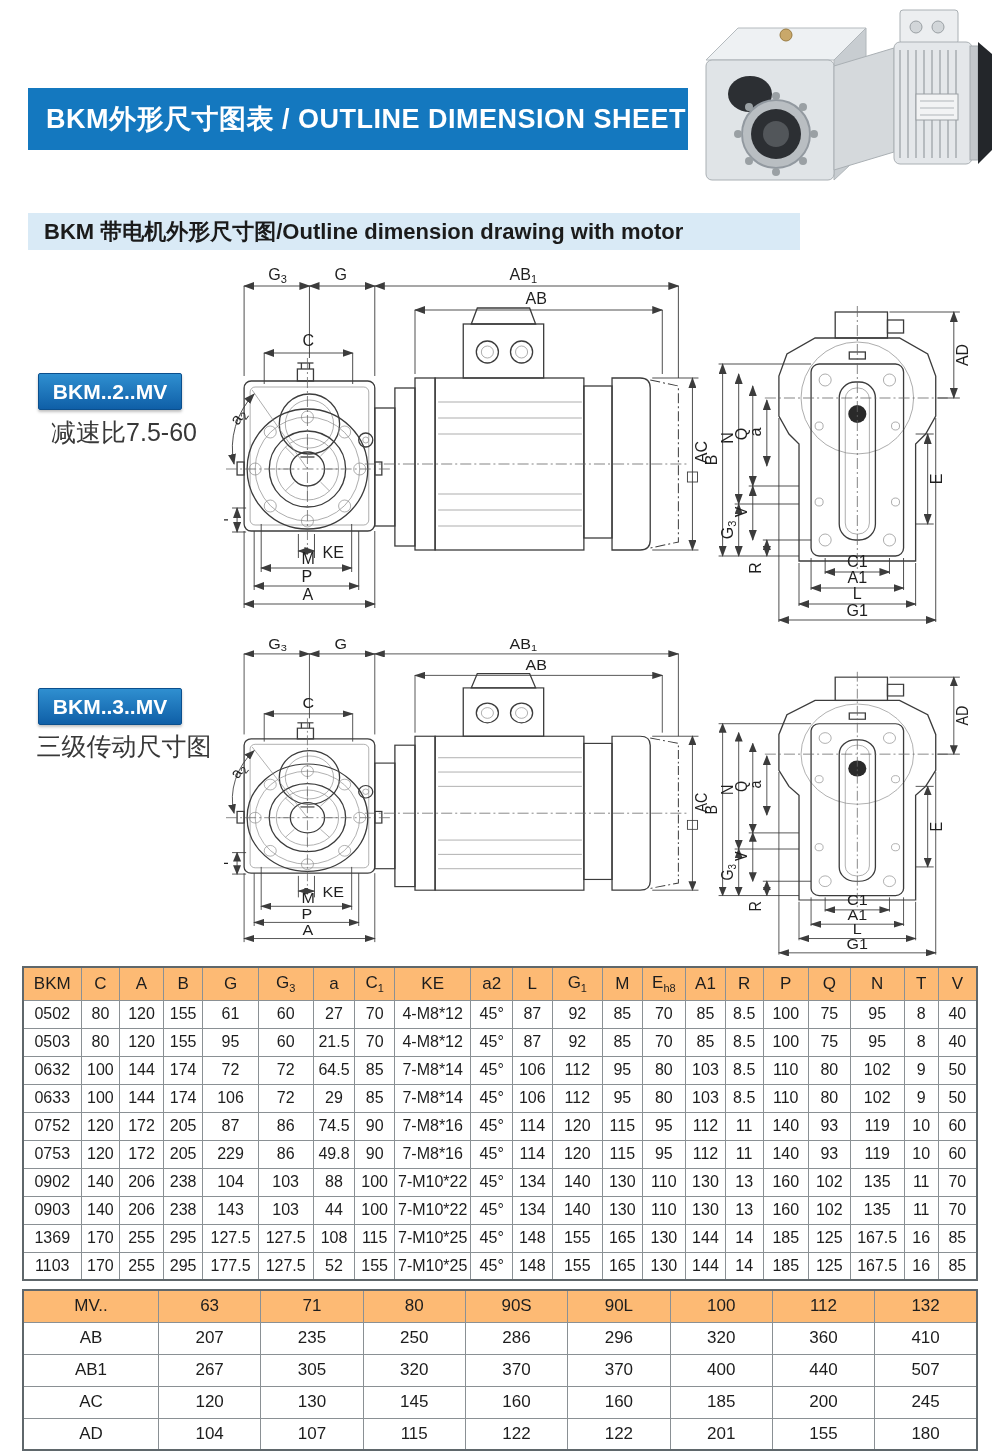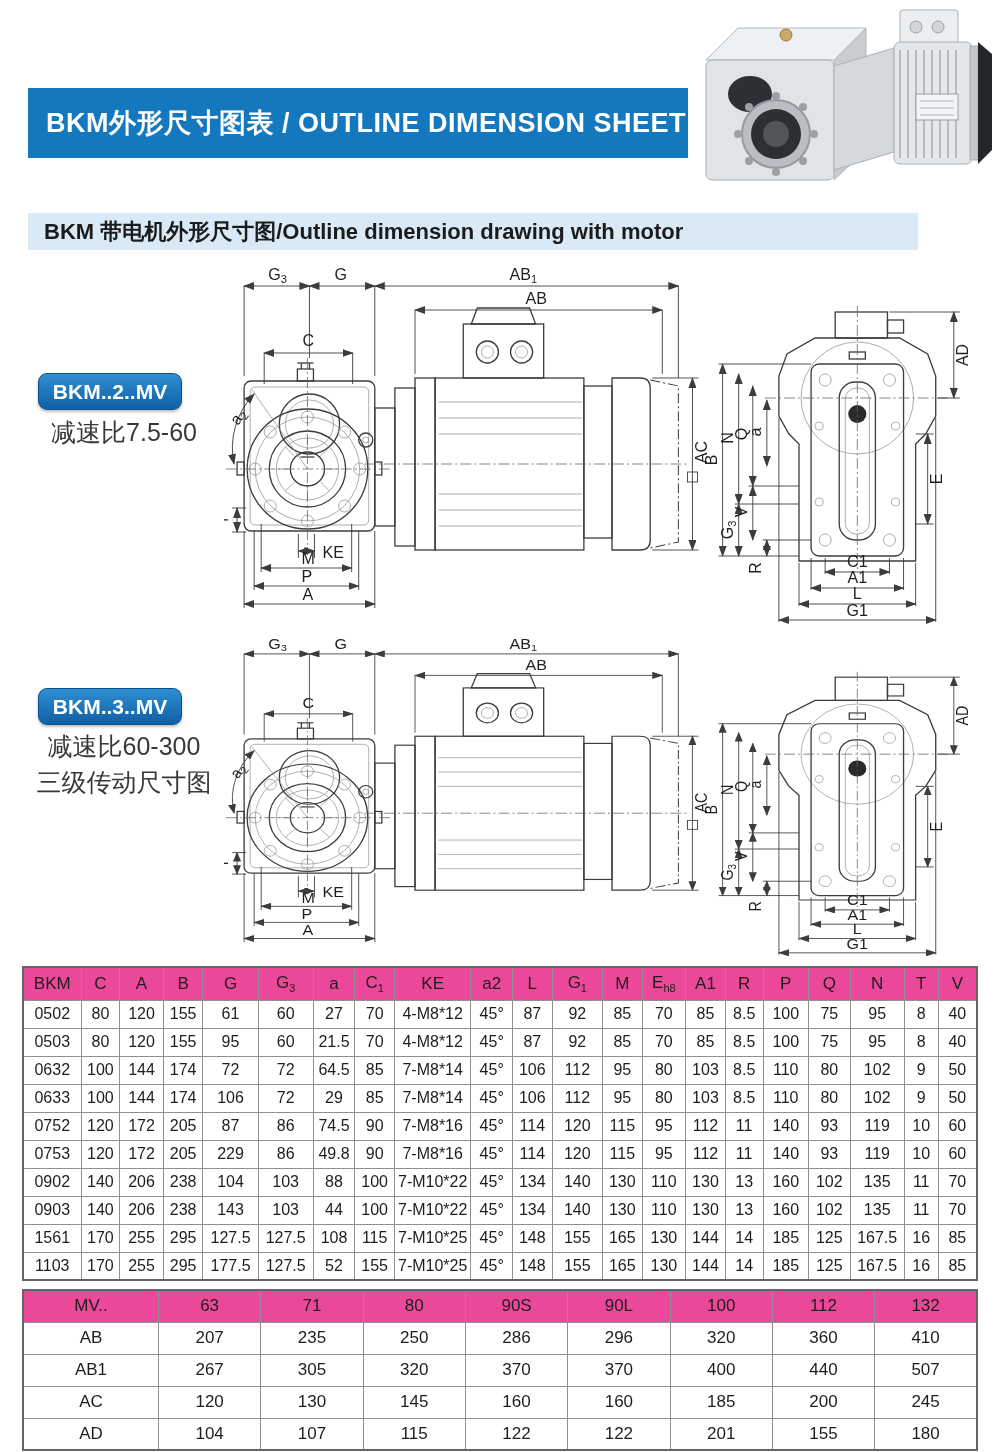--- a/index.html
+++ b/index.html
@@ -1,31 +1,31 @@
 <!DOCTYPE html>
 <html><head>
 <meta charset="utf-8">
 <style>
   * { margin:0; padding:0; box-sizing:border-box; }
   html,body { background:#ffffff; }
   body { font-family:"Liberation Sans","DejaVu Sans",sans-serif; color:#222; }
   .page { position:relative; width:1000px; height:1452px; background:#ffffff; overflow:hidden; }
 
   
-  .title-bar { position:absolute; left:28px; top:88px; width:680px; height:70px;
+  .title-bar { position:absolute; left:28px; top:88px; width:680px; height:62px;
     background:#1478bf; display:flex; align-items:center; }
   .title-bar h1 { color:#fff; font-size:27px; font-weight:bold; padding-left:18px; letter-spacing:.5px; white-space:nowrap; }
   .photo-box { position:absolute; left:688px; top:2px; width:308px; height:194px; }
 
-  .subtitle-bar { position:absolute; left:28px; top:213px; width:890px; height:37px;
+  .subtitle-bar { position:absolute; left:28px; top:213px; width:772px; height:37px;
     background:#d9eaf6; display:flex; align-items:center; }
   .subtitle-bar span { font-size:22px; font-weight:600; color:#1b1b1b; padding-left:16px; }
 
   
-  .badge { position:absolute; width:144px; height:37px; border-radius:9px;
+  .badge { position:absolute; width:144px; height:37px; border-radius:2px;
     background:linear-gradient(#2f8fd0,#0f5fa7); border:1px solid #0b4f8d;
     color:#fff; font-size:21px; font-weight:bold; display:flex; align-items:center; justify-content:center;
     box-shadow:0 2px 3px rgba(0,0,0,.25); }
   .fig-caption { position:absolute; width:200px; text-align:center; font-size:25px;
     color:#383838; font-weight:500; line-height:1.45; }
   .drawing-slot { position:absolute; left:224px; width:764px; }
   .drawing-slot svg { display:block; width:100%; height:100%; }
 
   svg text { font-family:"Liberation Sans","DejaVu Sans",sans-serif; font-size:16px; fill:#1f1f1f; }
   svg .sub { font-size:11px; }
@@ -33,21 +33,21 @@
   .lnt { stroke:#8a8a8a; stroke-width:.7; fill:none; }
   .dim { stroke:#3c3c3c; stroke-width:.9; fill:none; }
   .cl  { stroke:#666; stroke-width:.8; fill:none; stroke-dasharray:11 3 2 3; }
   .hid { stroke:#3c3c3c; stroke-width:1; fill:none; stroke-dasharray:10 3 2 3; }
 
   
   .tbl { position:absolute; left:22px; width:956px; border-collapse:collapse; table-layout:fixed;
     border:2px solid #5f676b; background:#fff; }
   .tbl th, .tbl td { border:1px solid #8a9094; text-align:center; vertical-align:middle;
     font-weight:normal; color:#1d1d1d; overflow:hidden; white-space:nowrap; }
-  .tbl th { background:#ec4899; font-size:17px; height:33px; }
+  .tbl th { background:#fdba74; font-size:17px; height:33px; }
   .tbl td { font-size:16px; }
   #dim-table { top:966px; } #dim-table td { height:28px; }
   #motor-table { top:1289px; } #motor-table th { height:32px; } #motor-table td { height:32px; font-size:17px; }
   .tbl sub { font-size:11px; }
 </style>
 </head>
 <body>
 
 <div class="page">
 
@@ -322,21 +322,20 @@
       <text x="630" y="301" text-anchor="middle">C1</text>
       <text x="630" y="317" text-anchor="middle">A1</text>
       <text x="630" y="333" text-anchor="middle">L</text>
       <text x="630" y="350" text-anchor="middle">G1</text>
     </g>
   </svg>
 </div>
 
   <div class="badge" style="left:38px; top:688px;">BKM..3..MV</div>
   <div class="fig-caption" style="left:24px; top:728px;">
-    <div>减速比60-300</div>
     <div>三级传动尺寸图</div>
   </div>
   <div class="drawing-slot" id="drawing-slot-2" style="top:636px; height:324px;">
   <svg viewBox="0 0 760 362" preserveAspectRatio="none">
     <defs>
       <marker id="arw" markerWidth="11" markerHeight="8" refX="10" refY="4" orient="auto-start-reverse" markerUnits="userSpaceOnUse">
         <path d="M0,0 L11,4 L0,8 z" fill="#3c3c3c"></path>
       </marker>
     </defs>
 
@@ -774,21 +773,21 @@
           <td>110</td>
           <td>130</td>
           <td>13</td>
           <td>160</td>
           <td>102</td>
           <td>135</td>
           <td>11</td>
           <td>70</td>
         </tr>
         <tr>
-          <td>1561</td>
+          <td>1369</td>
           <td>170</td>
           <td>255</td>
           <td>295</td>
           <td>127.5</td>
           <td>127.5</td>
           <td>108</td>
           <td>115</td>
           <td>7-M10*25</td>
           <td>45°</td>
           <td>148</td>

